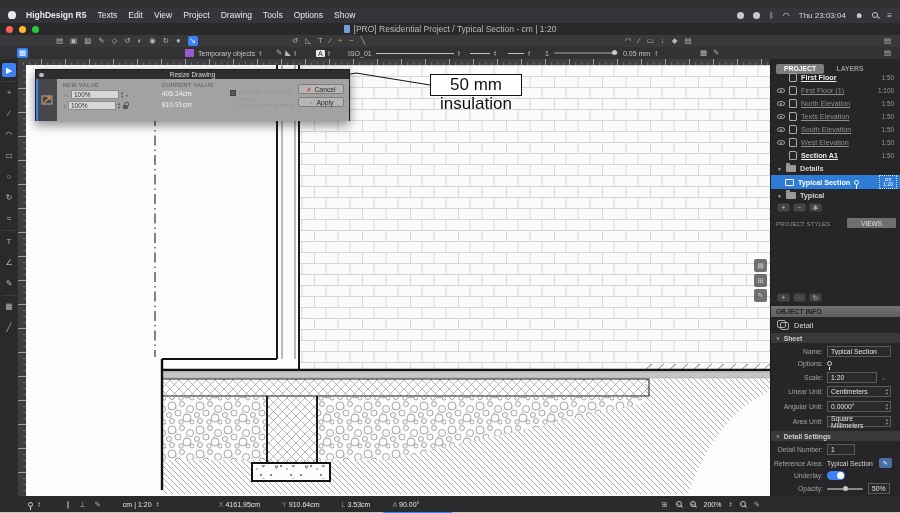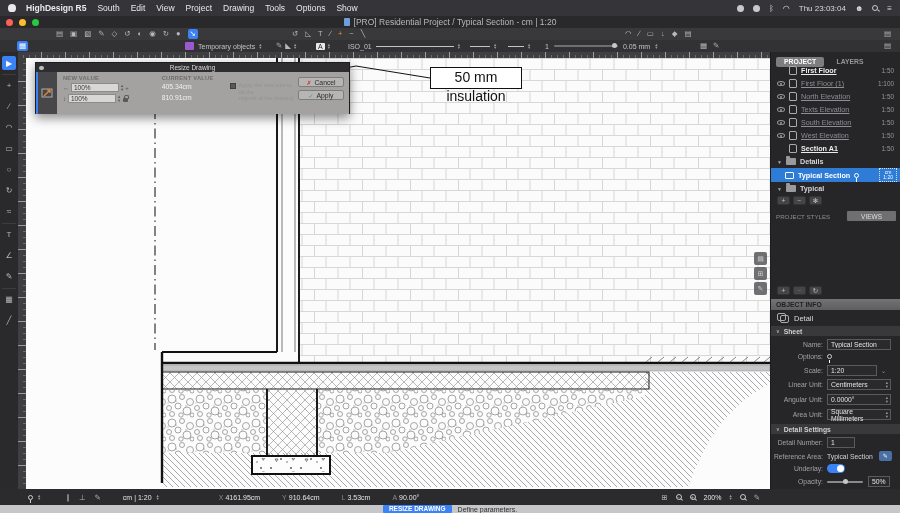--- a/index.html
+++ b/index.html
@@ -1,18 +1,18 @@
 <!DOCTYPE html>
 <html><head>
 <meta charset="utf-8">
 <style>
   * { margin:0; padding:0; box-sizing:border-box; }
   html,body { width:900px; height:513px; overflow:hidden; background:#202022;
     font-family:"Liberation Sans", sans-serif; -webkit-font-smoothing:antialiased; }
-  .abs { position:absolute; }
+  .abs { position:absolute;margin-top:7px; }
   #stage { position:relative; width:900px; height:513px; background:#303033; }
 
   
   #menubar { left:0; top:0; width:900px; height:16px; background:#353539;
     display:flex; align-items:center; color:#e9e9eb; font-size:8.5px; padding:0 8px; z-index:50;}
   #menubar .apple { width:8px; height:8px; background:#e9e9eb; border-radius:50% 50% 45% 45%; margin-right:10px;}
   #menubar .appname { font-weight:bold; margin-right:11px; }
   #menubar .mitem { margin-right:11px; }
   #menubar .spacer { flex:1; }
   #menubar .micon { margin-left:9px; color:#d8d8da; font-size:8px; }
@@ -61,21 +61,21 @@
   
   #palette { left:0; top:52px; width:18px; height:437px; background:#2a2a2c; z-index:35; }
   .ptool { position:absolute; left:2px; width:14px; height:14px; display:flex; align-items:center;
     justify-content:center; color:#b5b5b8; font-size:8px; border-radius:2px;}
   .ptool.active { background:#3b82f7; color:#fff; }
   .psep { position:absolute; left:2px; width:14px; border-top:1px solid #3d3d40; }
 
   
   #canvas { left:26px; top:58px; width:744px; height:431px; background:#fcfcfc; z-index:10; }
   #note-label { position:absolute; left:404px; top:9px; width:92px; height:22px; background:#fff;
-    border:1.5px solid #111; color:#111; font-size:14px; text-align:center; line-height:19px; z-index:6;}
+    border:1.5px solid #111; color:#111; font-size:17px; text-align:center; line-height:19px; z-index:6;}
   .sidetabs { position:absolute; left:728px; top:194px; z-index:7; display:flex; flex-direction:column; gap:2px;}
   .sidetab { width:13px; height:13px; background:#55555821; background:#58585b; color:#c5c5c8;
     font-size:7px; text-align:center; line-height:13px; border-radius:2px; opacity:.85;}
 
   
   #dialog { left:35px; top:62px; width:315px; height:52px; z-index:30;
     border:1px solid #1d1d1f; box-shadow:0 4px 10px rgba(0,0,0,.45); }
   #dialog .dtitle { height:9px; background:#2e2e30; color:#d8d8da; font-size:6.5px;
     text-align:center; line-height:9px; position:relative;}
   #dialog .dclose { position:absolute; left:3px; top:2.5px; width:4.5px; height:4.5px;
@@ -170,21 +170,21 @@
   #hintbar .htext { color:#2e2e30; font-size:7px; }
 </style>
 </head>
 <body>
 
 <div id="stage">
 
   <div id="menubar" class="abs">
     <span class="apple"></span>
     <span class="appname">HighDesign R5</span>
-    <span class="mitem">South</span>
+    <span class="mitem">Texts</span>
     <span class="mitem">Edit</span>
     <span class="mitem">View</span>
     <span class="mitem">Project</span>
     <span class="mitem">Drawing</span>
     <span class="mitem">Tools</span>
     <span class="mitem">Options</span>
     <span class="mitem">Show</span>
     <span class="spacer"></span>
     <span class="dot"></span>
     <span class="dot"></span>

